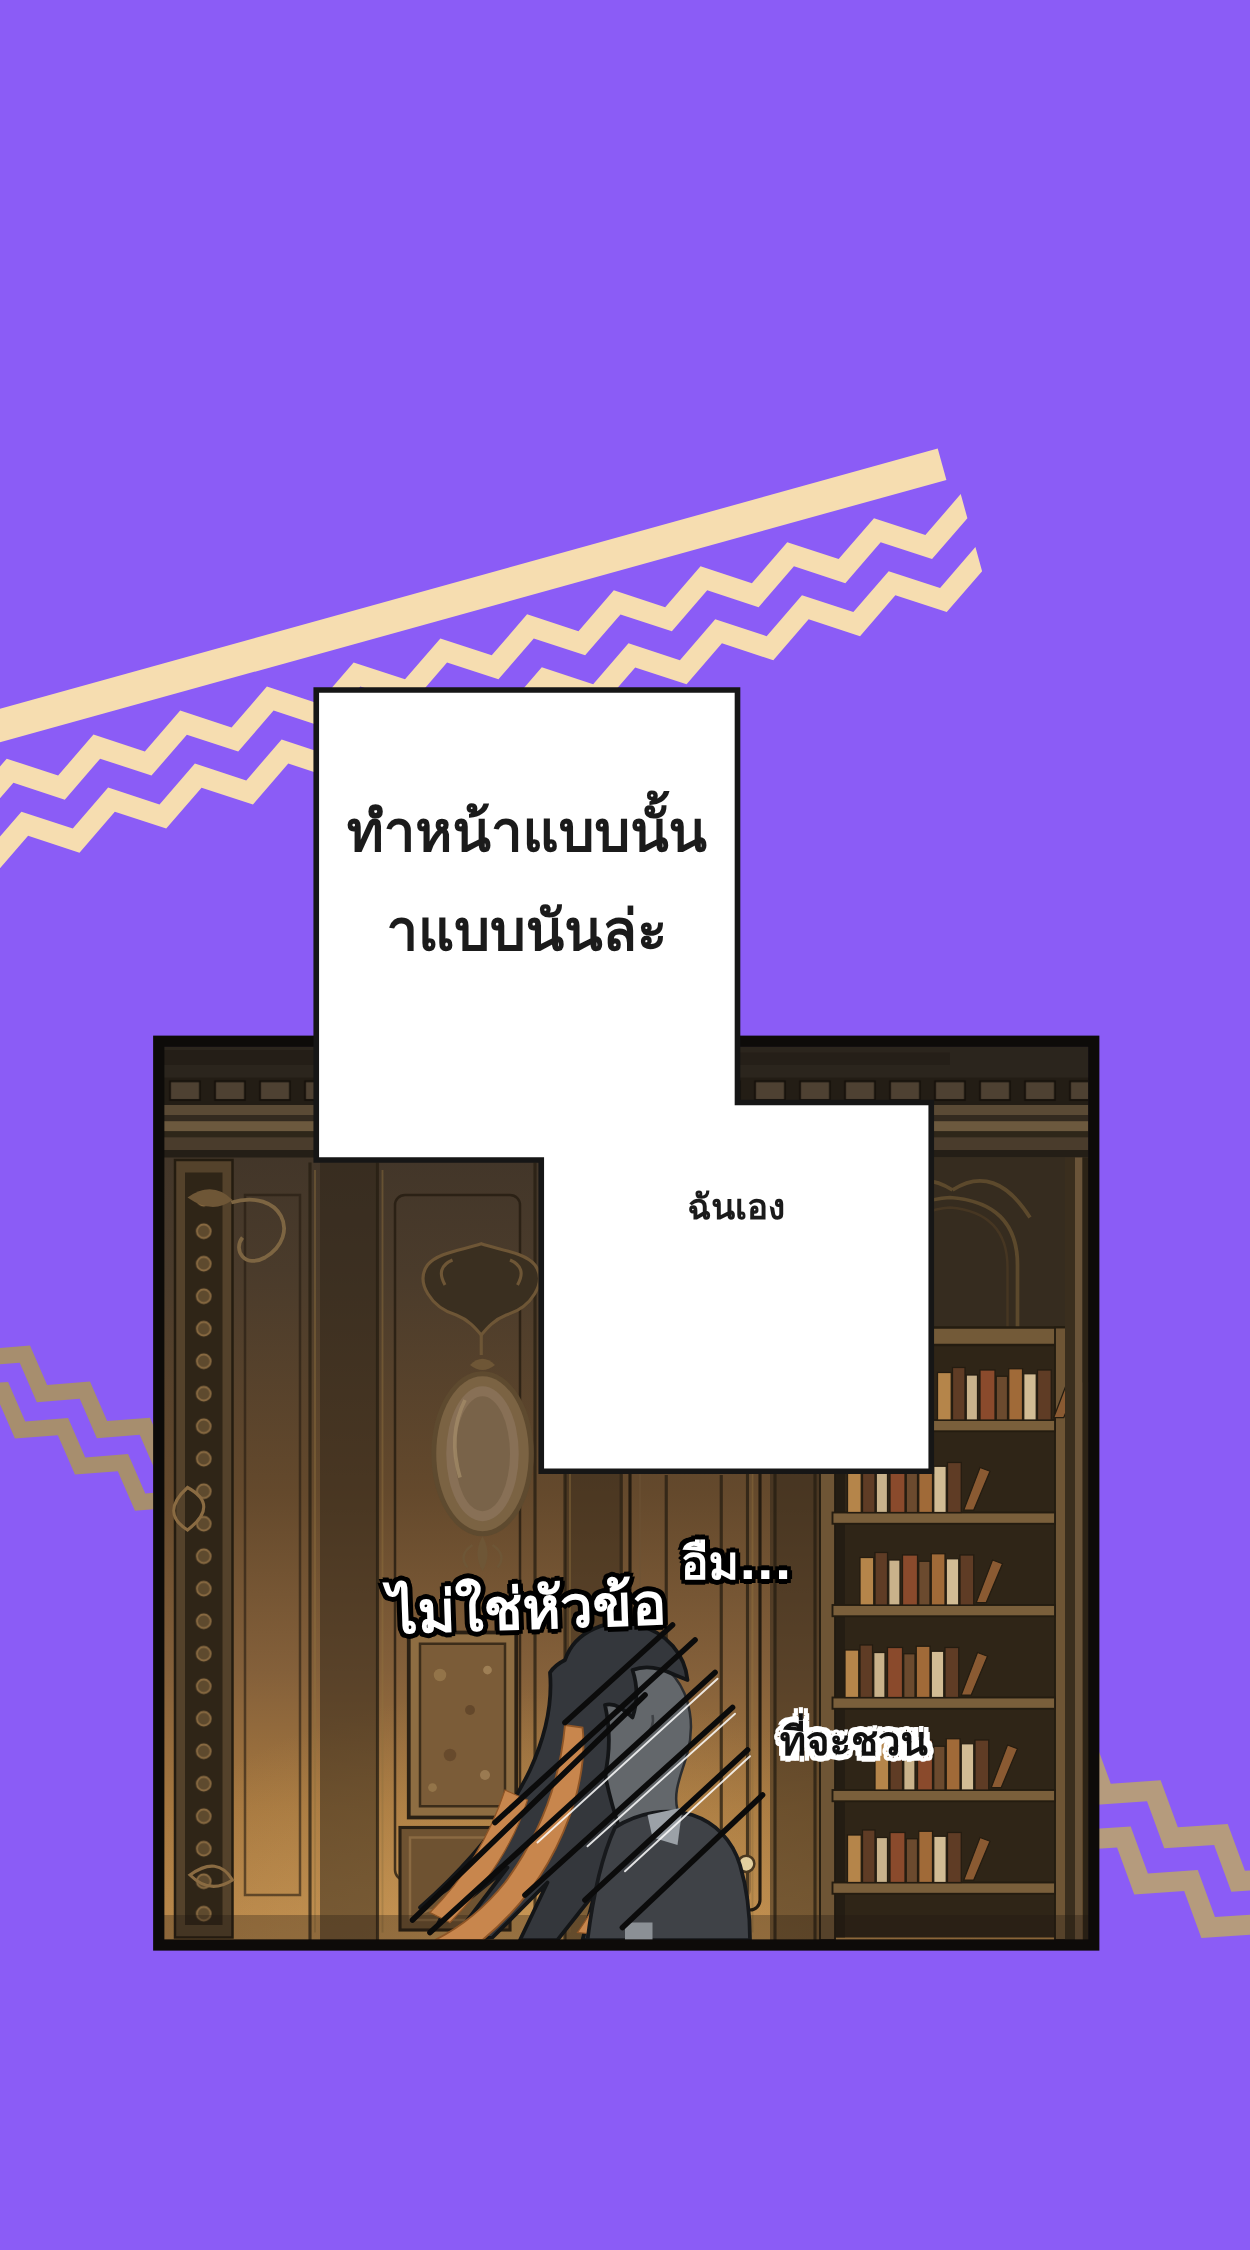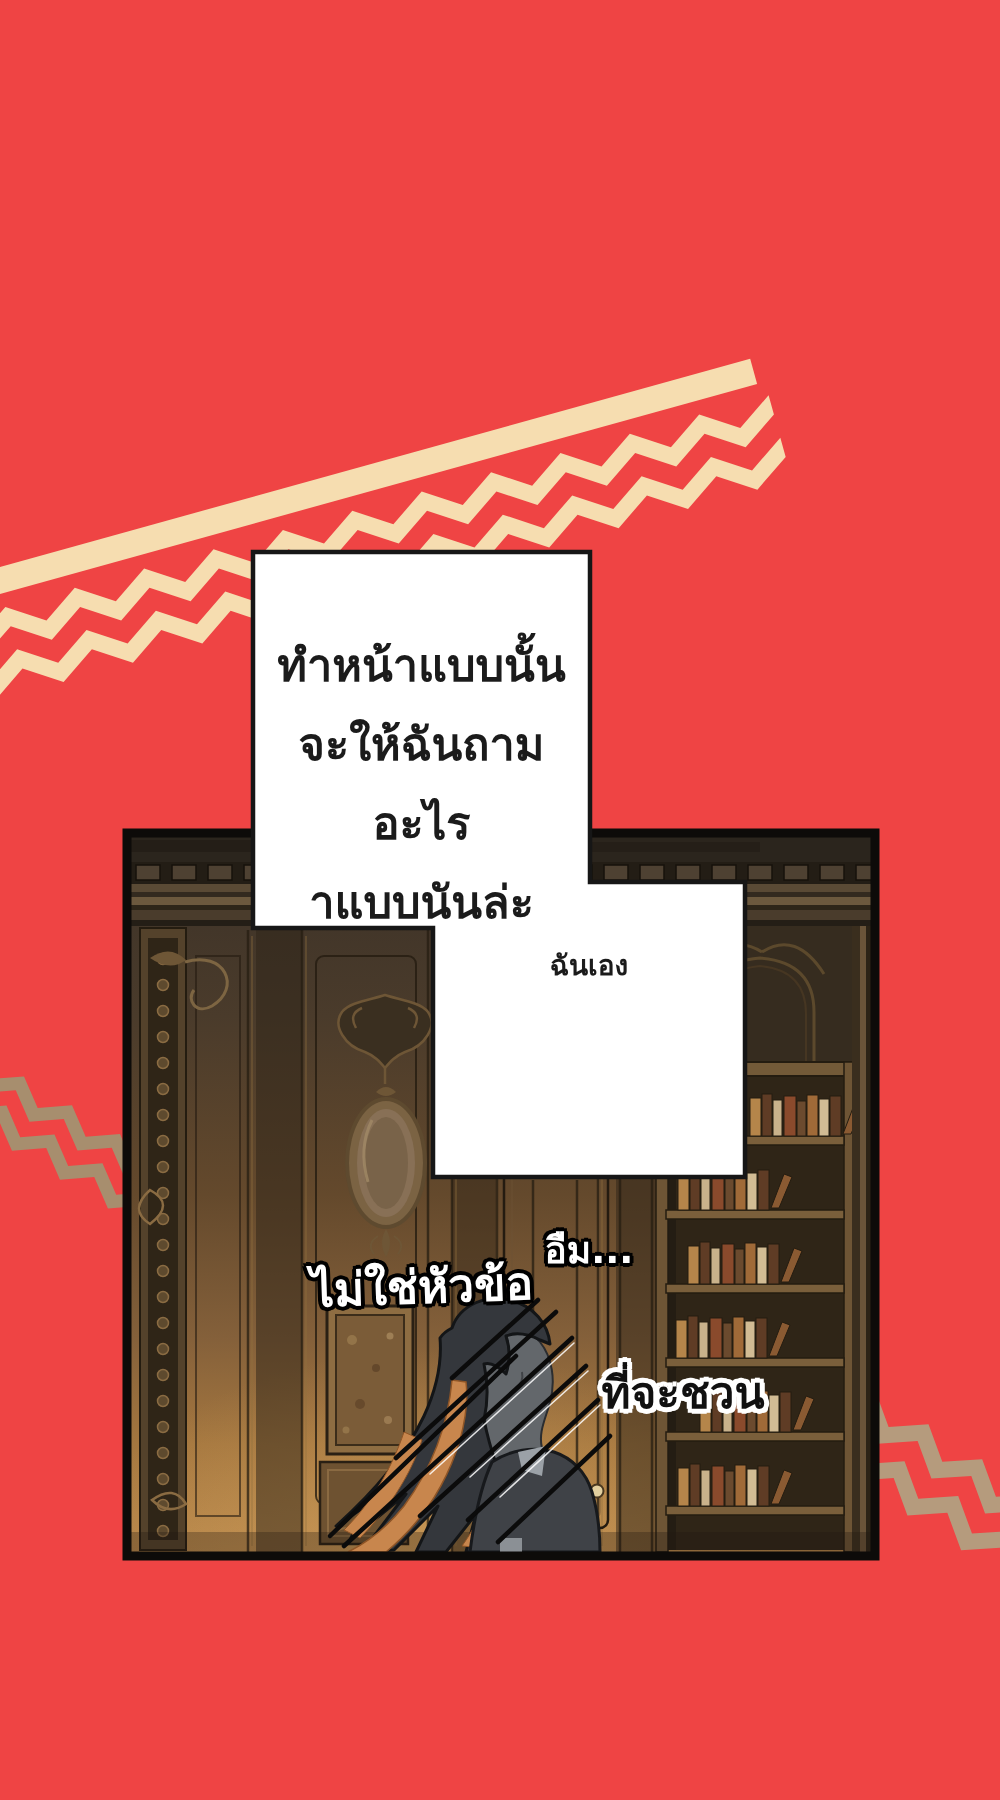--- a/index.html
+++ b/index.html
@@ -1,26 +1,26 @@
 <!DOCTYPE html>
 <html><head>
 <meta charset="utf-8">
 <style>
   html,body{margin:0;padding:0;background:#ffffff;}
-  .stage{position:relative;width:1000px;height:1800px;background:#ef4444;overflow:hidden;
+  .stage{position:relative;width:1000px;height:1800px;background:#8b5cf6;overflow:hidden;
          font-family:"DejaVu Sans","Liberation Sans",sans-serif;}
   .stage svg{position:absolute;left:0;top:0;}
   .txt{position:absolute;color:#1b1b1b;font-weight:700;}
   .bubble-text{text-align:center;}
   .b1{left:253px;top:626px;width:337px;font-size:45px;line-height:79px;}
   .b2{left:433px;top:934px;width:312px;font-size:28px;line-height:63px;}
   .cap{white-space:nowrap;}
   .c1{left:422px;top:1250px;transform:translateX(-50%) rotate(-2deg);font-size:46px;}
   .c2{left:589px;top:1220px;transform:translateX(-50%);font-size:37px;}
-  .c3{left:683px;top:1358px;transform:translateX(-50%);font-size:44px;line-height:70px;text-align:center;}
+  .c3{left:683px;top:1358px;transform:translateX(-50%);font-size:32px;line-height:70px;text-align:center;}
   .outline-black{color:#ffffff;
     text-shadow:-3px -3px 0 #000,3px -3px 0 #000,-3px 3px 0 #000,3px 3px 0 #000,
                 -4px 0 0 #000,4px 0 0 #000,0 -4px 0 #000,0 4px 0 #000;}
   .outline-white{color:#101010;
     text-shadow:-4px -4px 0 #fff,4px -4px 0 #fff,-4px 4px 0 #fff,4px 4px 0 #fff,
                 -5px 0 0 #fff,5px 0 0 #fff,0 -5px 0 #fff,0 5px 0 #fff;}
 </style>
 </head>
 <body>
 
@@ -214,21 +214,20 @@
     </g>
 
     <rect x="127" y="833" width="748" height="723" fill="none" stroke-width="9" stroke="#0d0b09"></rect>
   </g>
 
   <polygon points="253,552 590,552 590,882 745,882 745,1177 433,1177 433,928 253,928" stroke-width="4.5" stroke-linejoin="miter" fill="#ffffff" stroke="#161616"></polygon>
 </svg>
 
 <div class="txt bubble-text b1">
   <div>ทำหน้าแบบนั้น</div>
-  <div>จะให้ฉันถามอะไร</div>
   <div>าแบบนันล่ะ</div>
 </div>
 
 <div class="txt bubble-text b2">
   <div>ฉันเอง</div>
 </div>
 
 <div class="txt cap c1 outline-black">ไม่ใช่หัวข้อ</div>
 
 <div class="txt cap c2 outline-black">อืม...</div>

